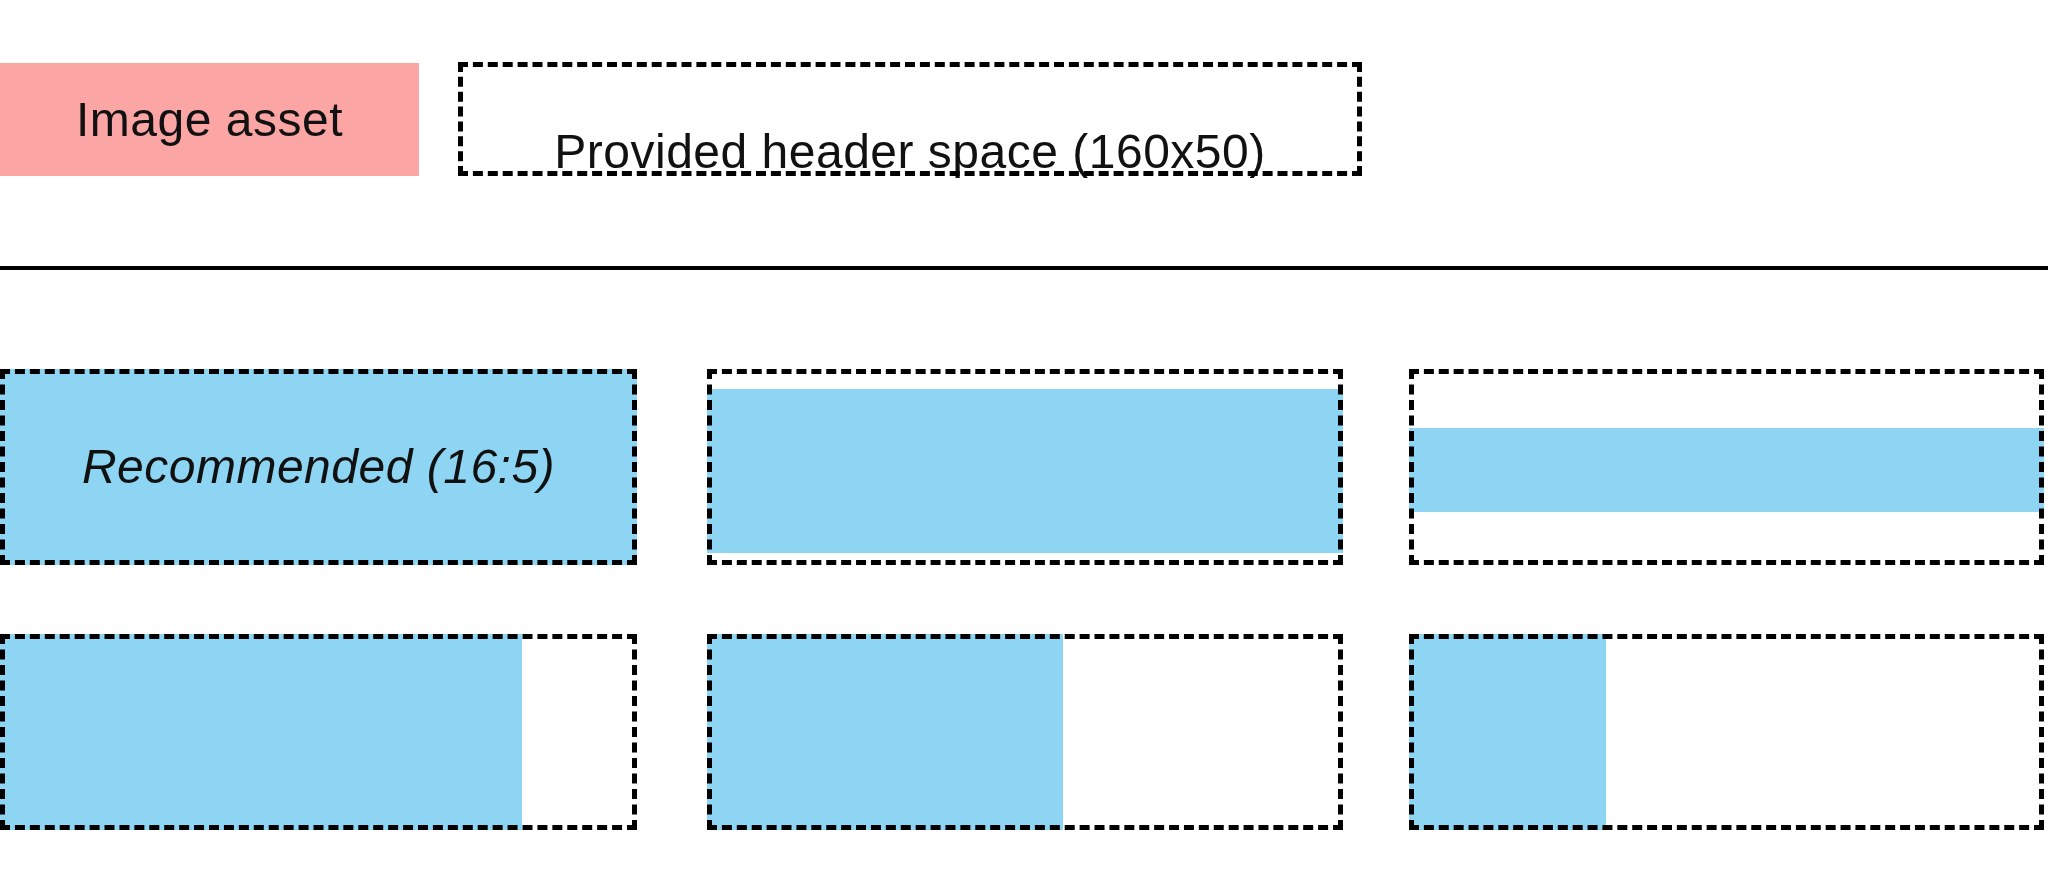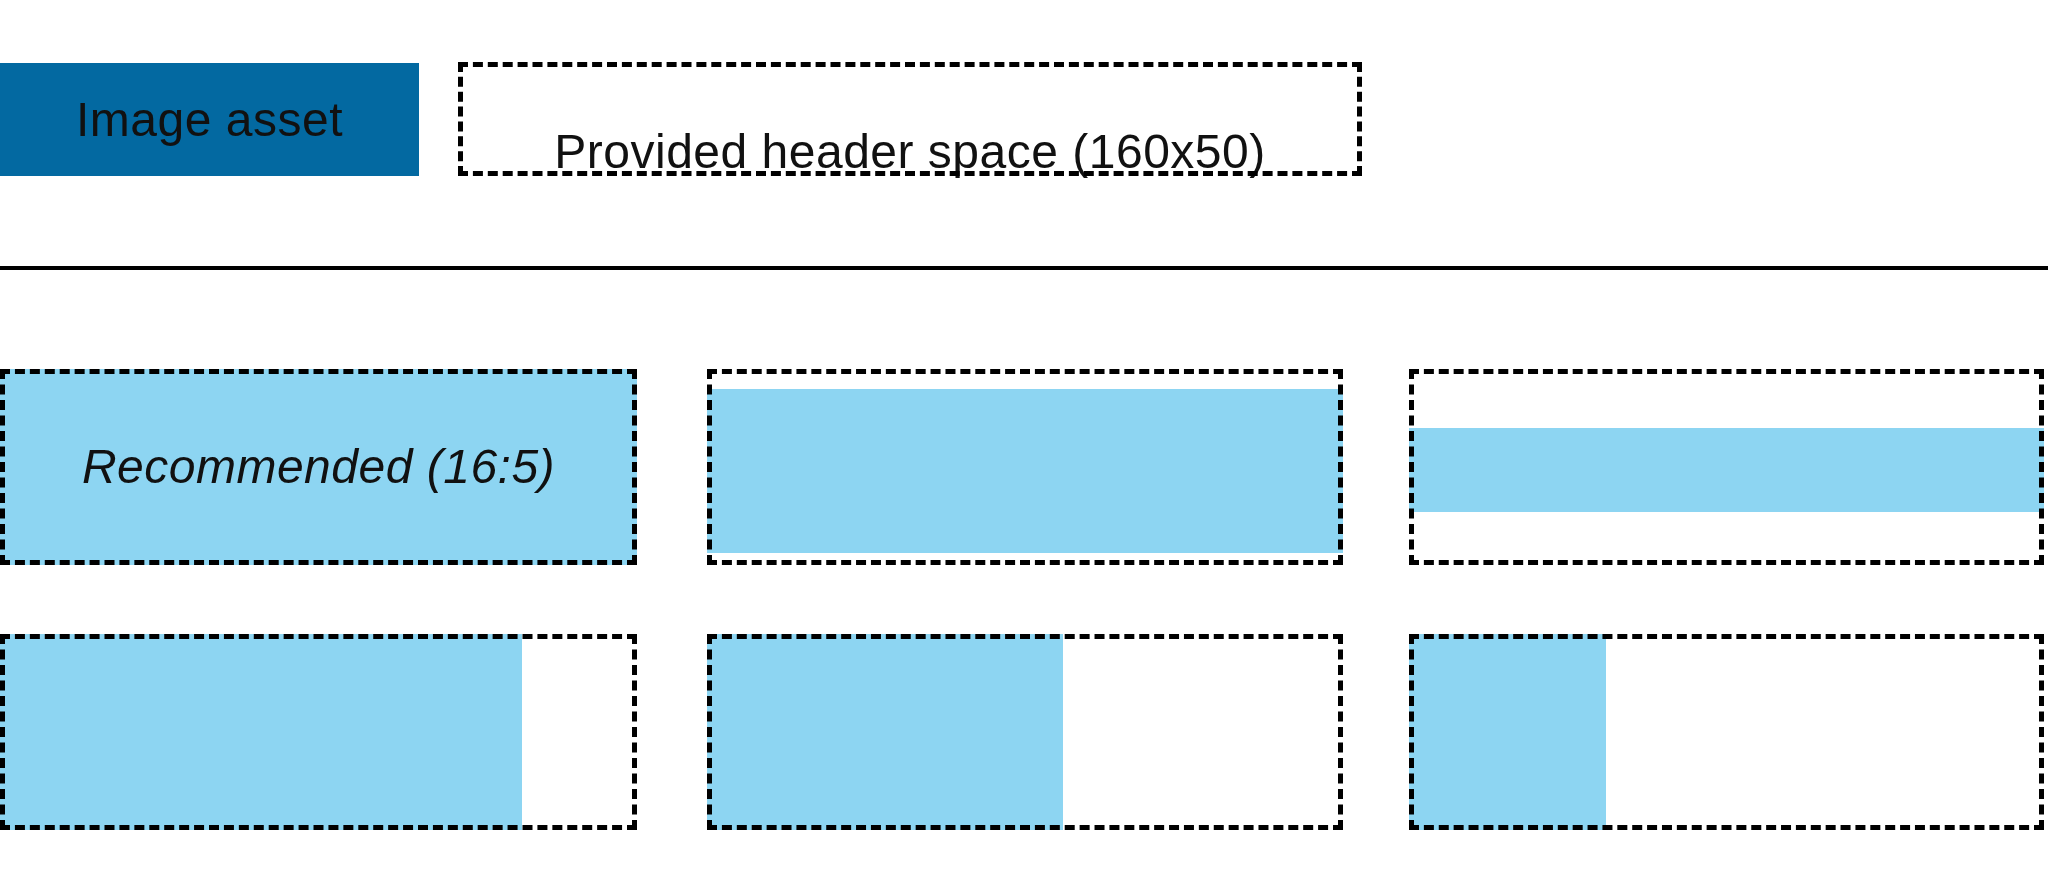--- a/index.html
+++ b/index.html
@@ -72,21 +72,21 @@
     inset: 0;
     display: flex;
     align-items: center;
     justify-content: center;
     z-index: 3;
   }
 </style>
 </head>
 <body>
 
-<div class="swatch" style="background-color: #0369a1;">
+<div class="swatch" style="background-color: #fca5a5;">
   <span class="label">Image asset</span>
 </div>
 
 <div class="dashed-box legend-header-space">
   <span class="label">Provided header space (160x50)</span>
 </div>
 
 <div class="divider"></div>
 
 <div class="dashed-box cell r1 c1">

